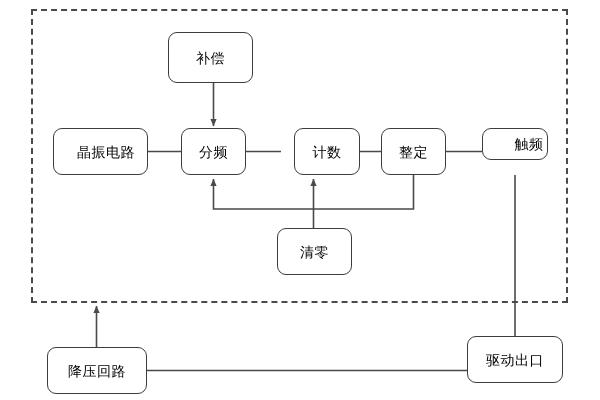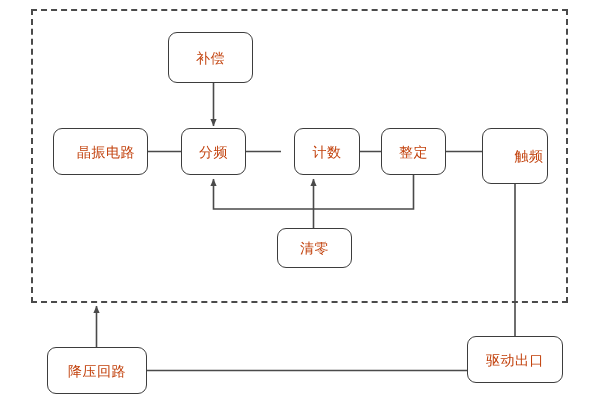--- a/index.html
+++ b/index.html
@@ -29,21 +29,21 @@
   }
   .node {
     position: absolute;
     box-sizing: border-box;
     border: 1.4px solid #3d3d3d;
     border-radius: 9px;
     background: #ffffff;
     display: flex;
     align-items: center;
     justify-content: center;
-    color: #c2410c;
+    color: #000000;
     font-size: 14px;
     letter-spacing: 0.5px;
     line-height: 1;
     white-space: nowrap;
   }
   .node-label {
     display: block;
   }
   svg.wires {
     position: absolute;
@@ -107,25 +107,25 @@
   </div>
 
   <div class="node" style="left:294px; top:128px; width:66px; height:47px;">
     <span class="node-label">计数</span>
   </div>
 
   <div class="node" style="left:381px; top:128px; width:65px; height:47px;">
     <span class="node-label">整定</span>
   </div>
 
-  <div class="node" style="left:482px; top:128px; width:66px; height:56px;padding-left:28px;">
+  <div class="node" style="left:482px; top:128px; width:66px; height:32px;padding-left:28px;">
     <span class="node-label">触频</span>
   </div>
 
-  <div class="node" style="left:277px; top:228px; width:75px; height:40px;">
+  <div class="node" style="left:277px; top:228px; width:75px; height:47px;">
     <span class="node-label">清零</span>
   </div>
 
   <div class="node" style="left:47px; top:347px; width:100px; height:47px;">
     <span class="node-label">降压回路</span>
   </div>
 
   <div class="node" style="left:467px; top:336px; width:96px; height:47px;">
     <span class="node-label">驱动出口</span>
   </div>

